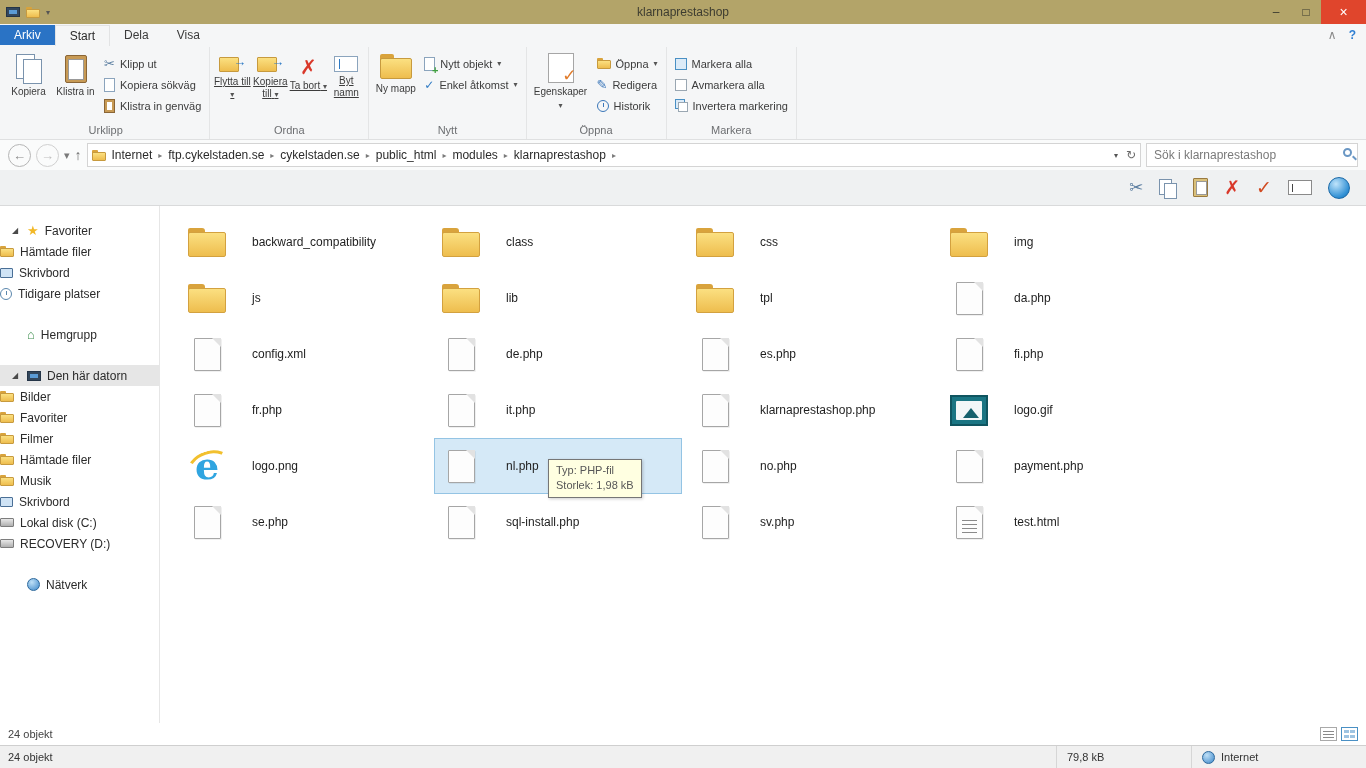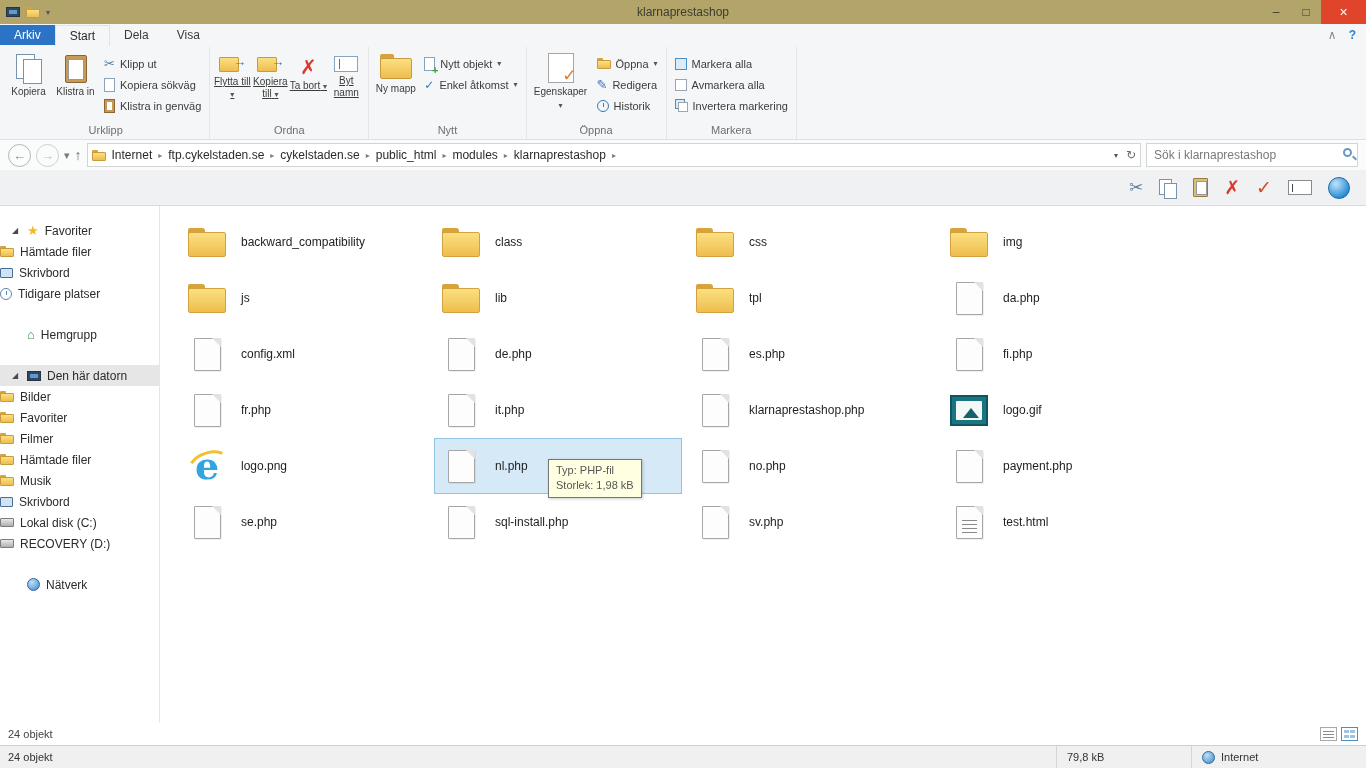--- a/index.html
+++ b/index.html
@@ -116,21 +116,21 @@
   .mi-clock{width:12px;height:12px;border:1px solid #5b87ad;border-radius:50%;position:relative;flex:none;}
   .mi-clock::after{content:"";position:absolute;left:5px;top:2px;width:1px;height:4px;background:#5b87ad;}
   .mi-house{color:#3f8f4f;font-size:13px;line-height:1;}
   .mi-pc{width:14px;height:10px;border:1px solid #243447;background:#33475c;position:relative;flex:none;}
   .mi-pc::after{content:"";position:absolute;left:2px;top:2px;right:2px;bottom:2px;background:#5b9bd5;}
   .mi-drive{width:14px;height:9px;border:1px solid #7d7d7d;background:linear-gradient(#e8e8e8,#b0b0b0);border-radius:1px;flex:none;}
   .mi-globe{width:13px;height:13px;border-radius:50%;background:radial-gradient(circle at 35% 30%,#bfe0f7,#3c87c9);border:1px solid #2c689c;flex:none;}
 
   .files{flex:1;position:relative;padding-top:8px;overflow:hidden;}
   .grid{display:grid;grid-template-columns:repeat(4,254px);grid-auto-rows:56px;padding-left:20px;}
-  .tile{display:flex;align-items:center;gap:14px;padding:2px 6px;border:1px solid transparent;cursor:pointer;width:248px;}
+  .tile{display:flex;align-items:center;gap:25px;padding:2px 6px;border:1px solid transparent;cursor:pointer;width:248px;}
   .tile.selected{background:#d5e9f7;border-color:#94c4e4;}
   .ficwrap{width:40px;display:flex;justify-content:center;flex:none;}
   .flabel{font-size:12px;color:#1e1e1e;white-space:nowrap;}
   .fic-folder{position:relative;width:40px;height:32px;flex:none;}
   .fic-folder::before{content:"";position:absolute;left:1px;top:2px;width:17px;height:10px;background:#d9a33c;border-radius:2px 3px 0 0;}
   .fic-folder::after{content:"";position:absolute;left:1px;top:6px;right:1px;bottom:1px;background:linear-gradient(180deg,#fbe081,#eebd4e);border:1px solid #d3a13f;border-radius:2px;}
   .fic-file{position:relative;width:27px;height:33px;background:#fdfdfd;border:1px solid #a6a6a6;border-radius:1px;flex:none;box-shadow:1px 1px 0 rgba(0,0,0,.06);}
   .fic-file::before{content:"";position:absolute;top:-1px;right:-1px;width:0;height:0;border-style:solid;border-width:0 9px 9px 0;border-color:transparent #e2e2e2 transparent transparent;}
   .fic-text::after{content:"";position:absolute;left:5px;right:5px;top:13px;height:15px;background:repeating-linear-gradient(#8a8a8a 0 1px,transparent 1px 4px);}
   .fic-image{width:38px;height:31px;background:#1a7583;border:2px solid #0f5560;display:flex;align-items:center;justify-content:center;position:relative;flex:none;}

